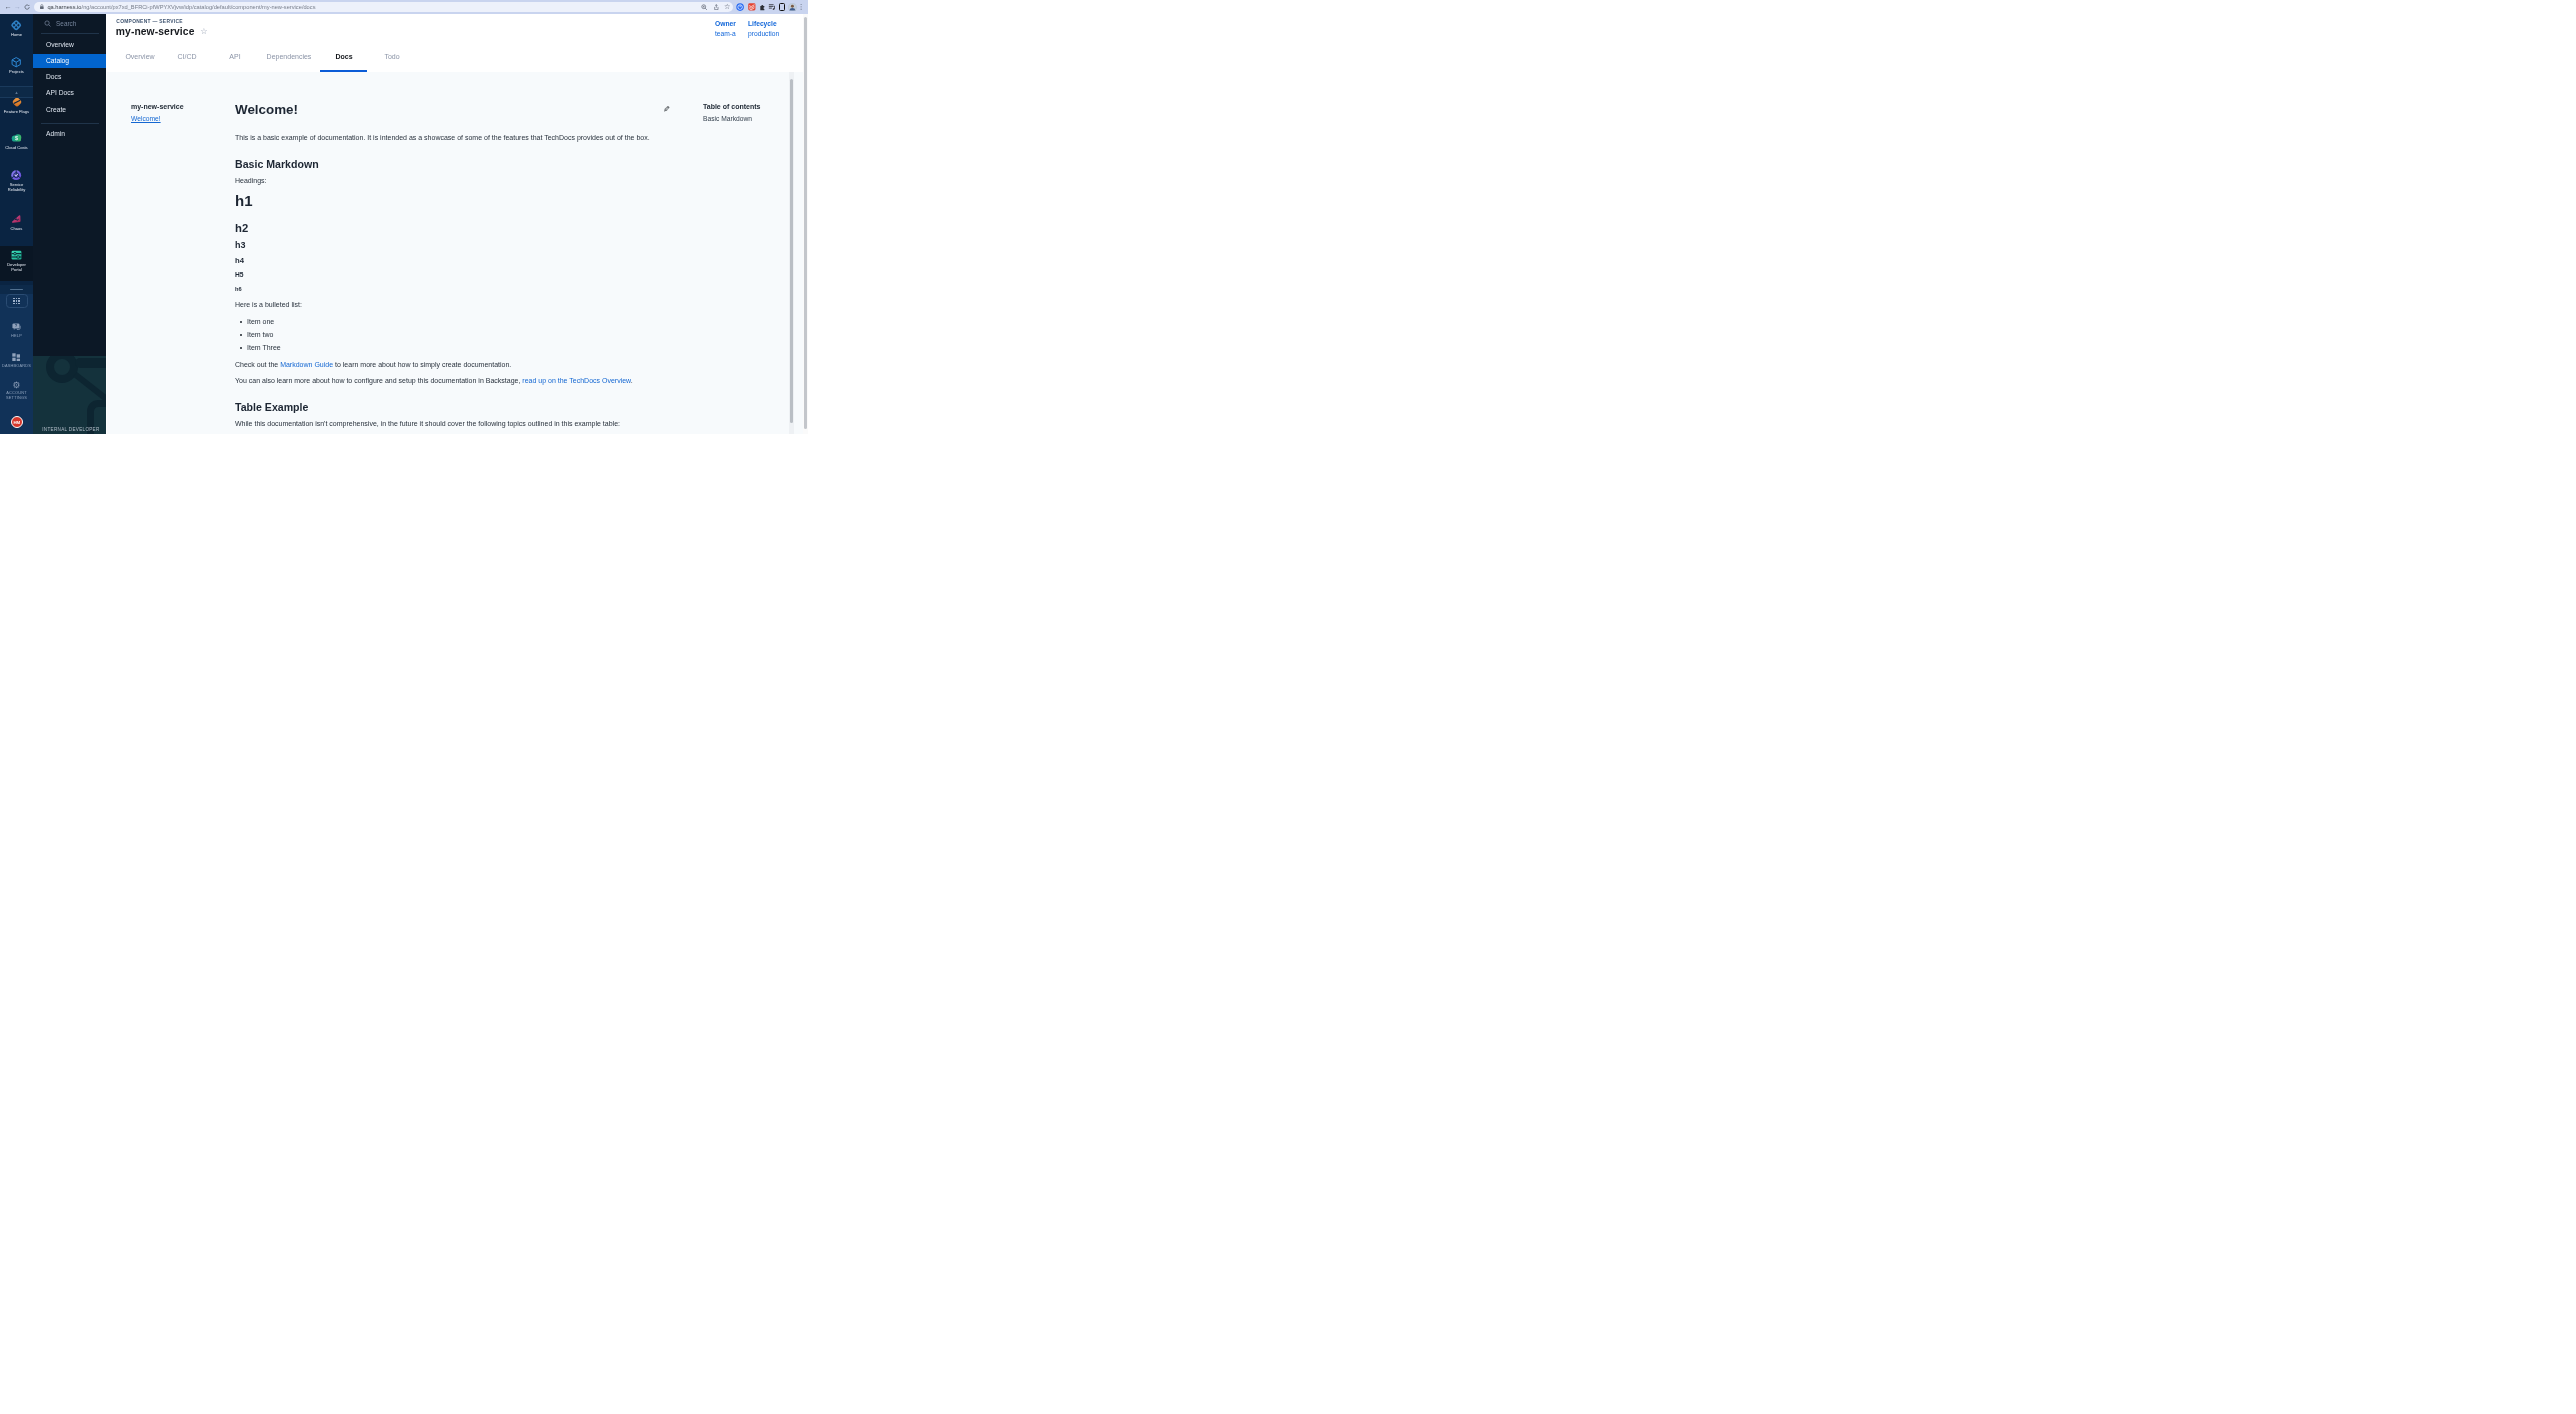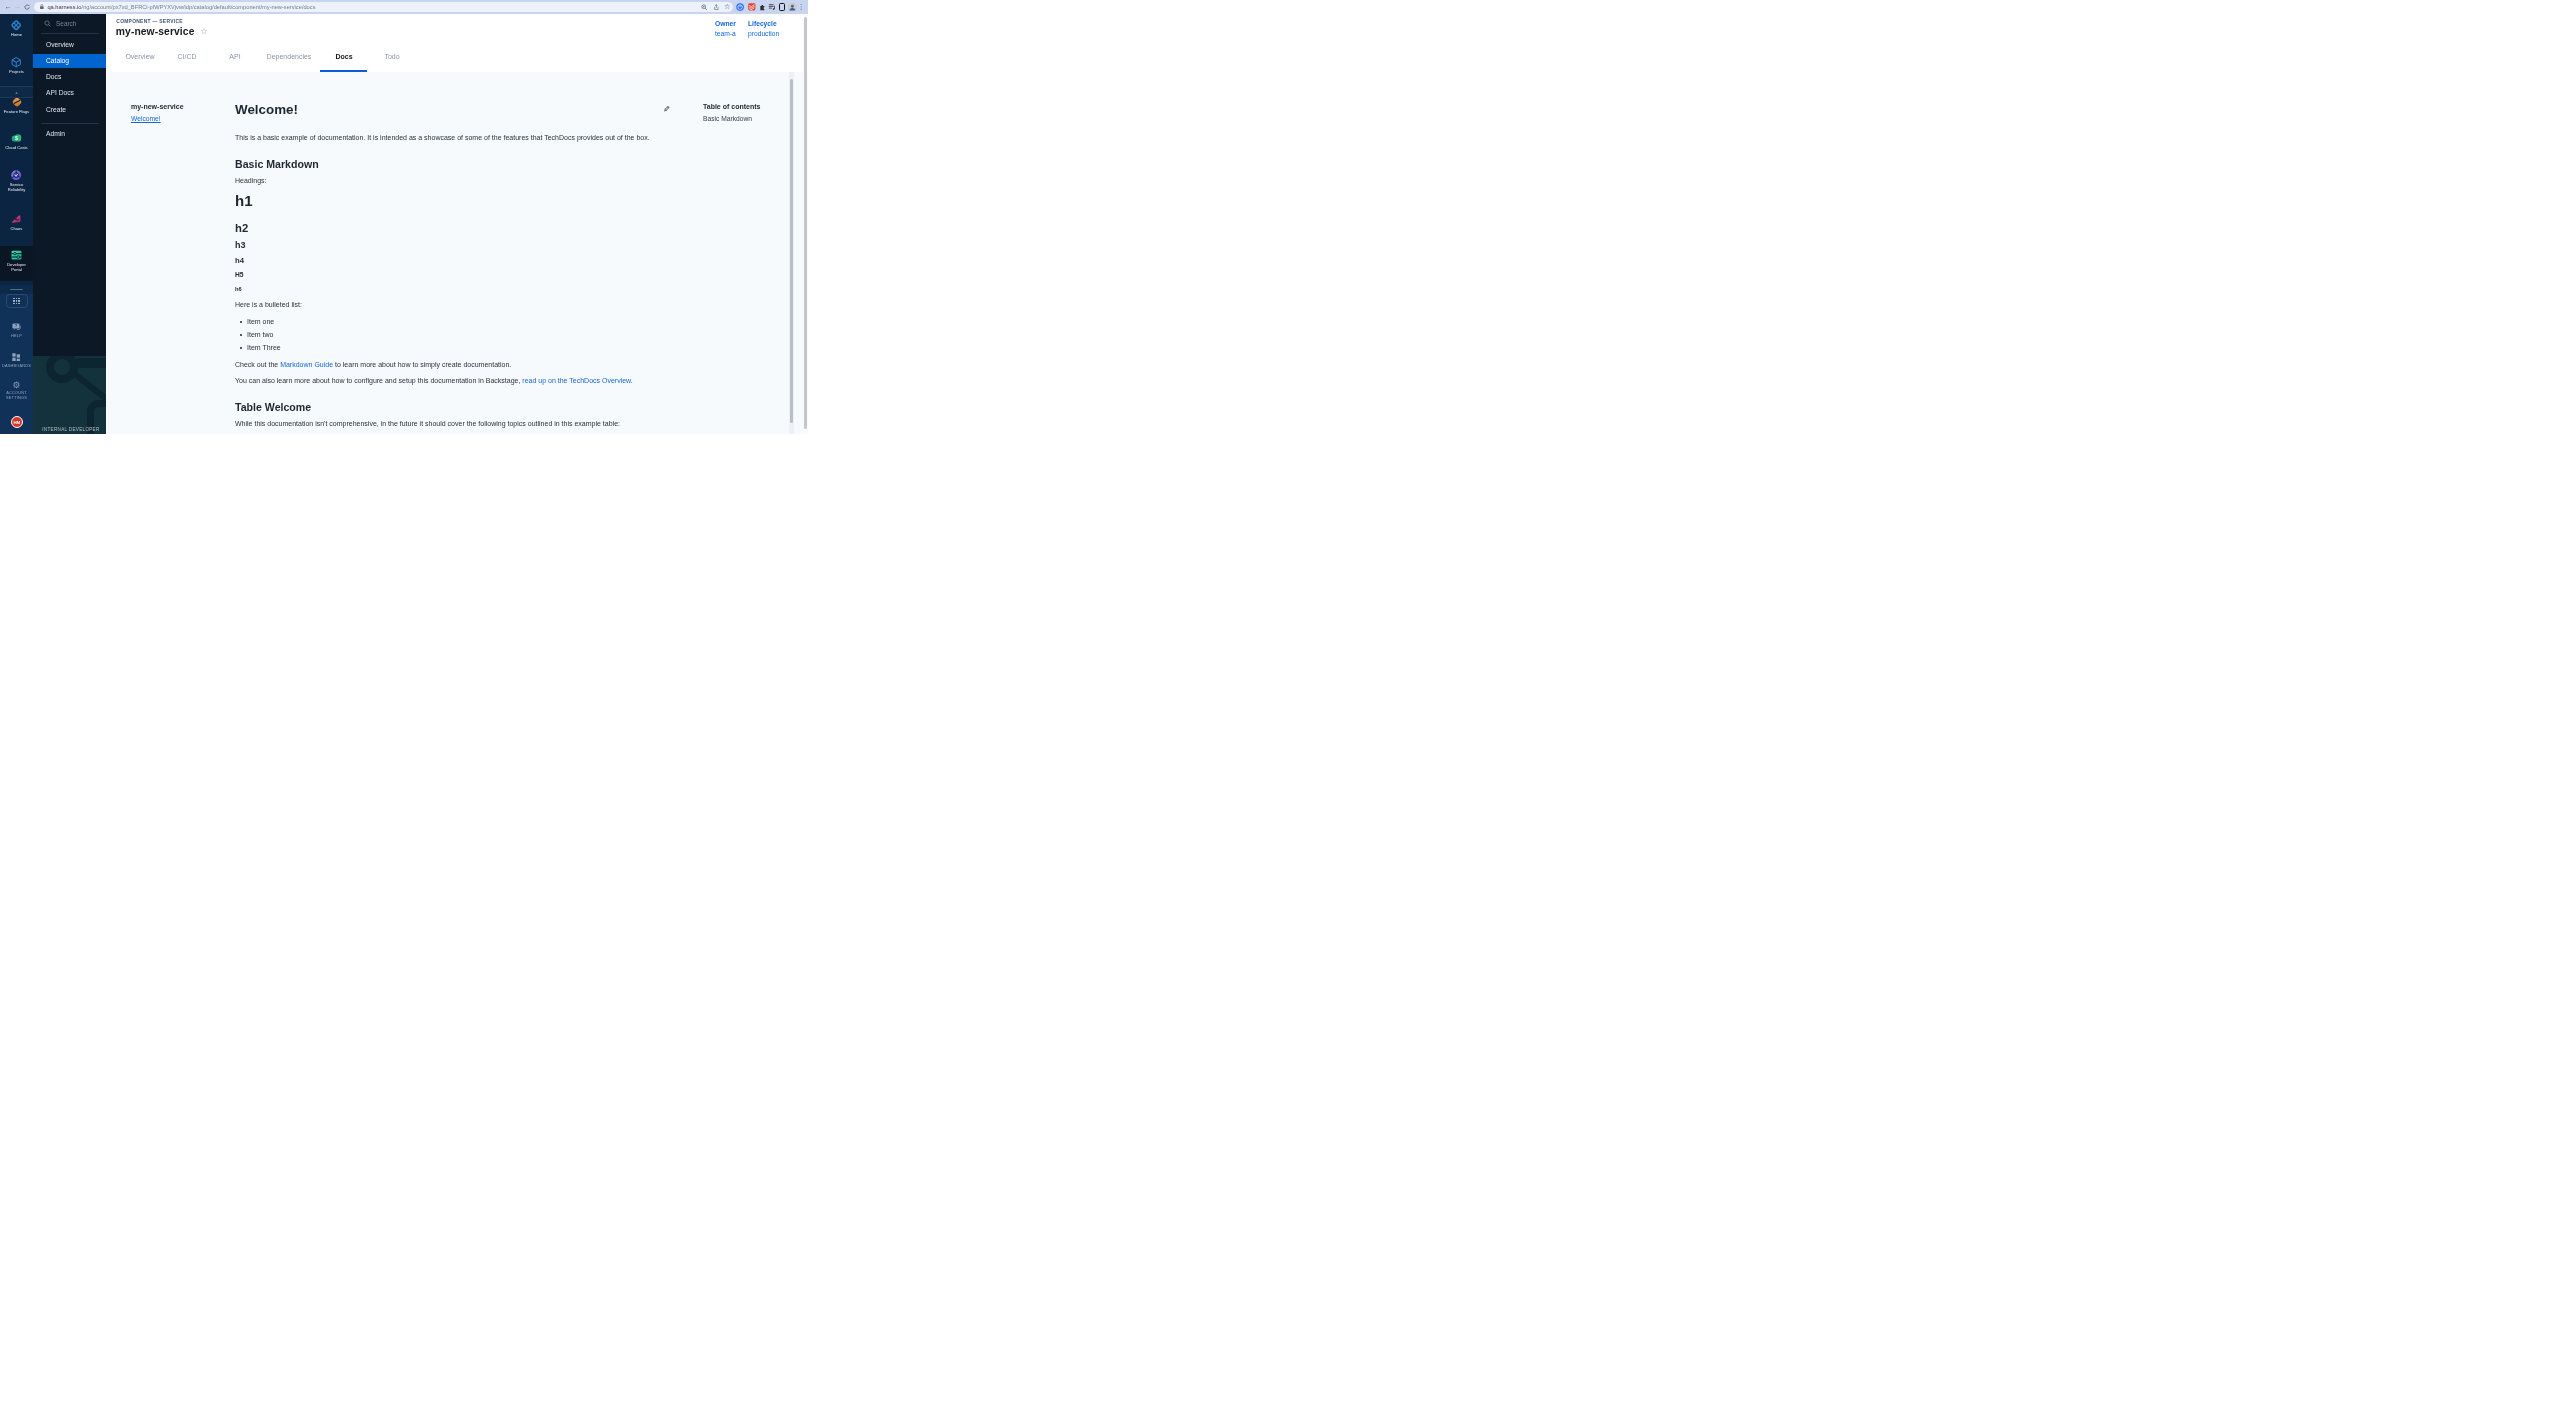--- a/index.html
+++ b/index.html
@@ -401,21 +401,21 @@
     <div class="bullet-text" style="top:246px;">Item one</div>
     <div class="bullet-dot" style="top:262px;"></div>
     <div class="bullet-text" style="top:259px;">Item two</div>
     <div class="bullet-dot" style="top:275px;"></div>
     <div class="bullet-text" style="top:272px;">Item Three</div>
 
     <div class="art pa" style="top:289px;"><span>Check out the </span><span class="link">Markdown Guide</span><span> to learn more about how to simply create documentation.</span></div>
 
     <div class="art pa" style="top:305px;"><span>You can also learn more about how to configure and setup this documentation in Backstage, </span><span class="link">read up on the TechDocs Overview</span><span>.</span></div>
 
-    <div class="art h2a" style="top:329px;">Table Welcome</div>
+    <div class="art h2a" style="top:329px;">Table Example</div>
     <div class="art pa" style="top:348px;">While this documentation isn't comprehensive, in the future it should cover the following topics outlined in this example table:</div>
 
     <div class="toc-title">Table of contents</div>
     <div class="toc-item">Basic Markdown</div>
 
     <div class="inner-track">
       <div class="inner-thumb" style="left:1px;"></div>
     </div>
   </div>
 

